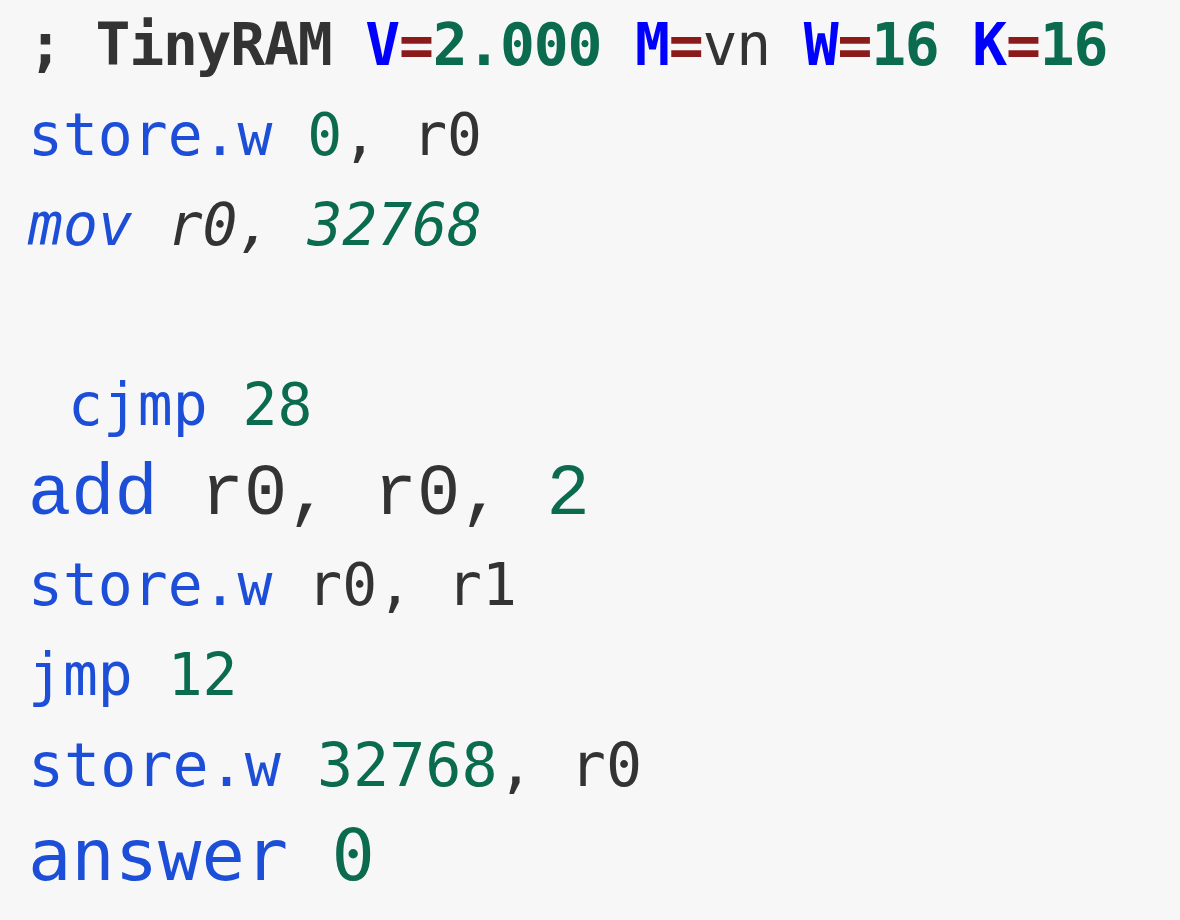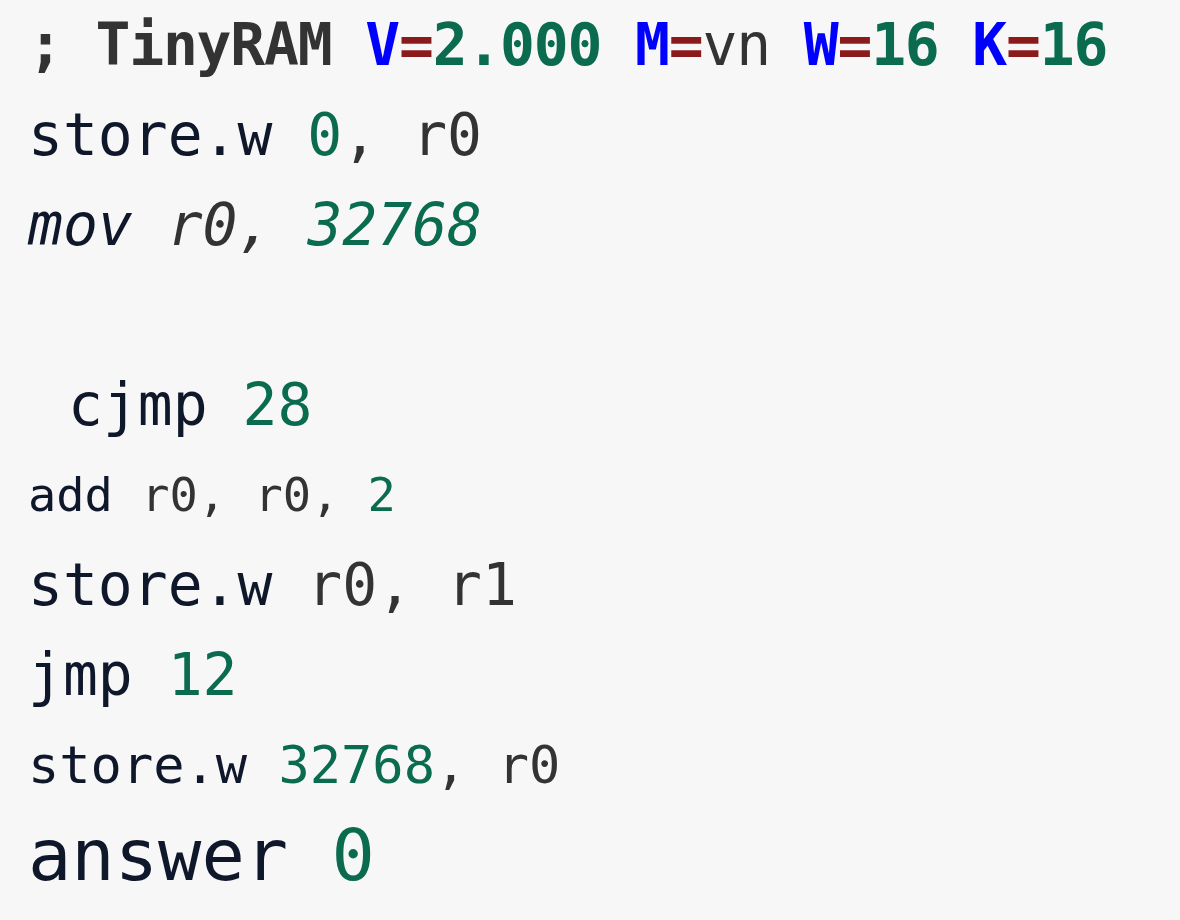--- a/index.html
+++ b/index.html
@@ -43,33 +43,33 @@
     font-size: 58px;
     font-weight: 700;
     letter-spacing: -1.2px;
   }
   .code-line.header-line .tok-text {
     font-weight: 400;
   }
 
   .tok-text     { color: #333333; }
   .tok-comment  { color: #333333; }
-  .tok-mnemonic { color: #0f172a; }
+  .tok-mnemonic { color: #1d4ed8; }
   .tok-register { color: #333333; }
   .tok-punct    { color: #333333; }
   .tok-number   { color: #0a6b4e; }
   .tok-key      { color: #0000ff; font-weight: 700; }
   .tok-equals   { color: #8b1a1a; font-weight: 700; }
 </style>
 </head>
 <body>
 
 <div id="code-listing" style="background: rgb(247, 247, 247);">
     <div class="code-line header-line" style="top: 0px; left: 28px; font-size: 58px;"><span class="tok-comment">; TinyRAM </span><span class="tok-key">V</span><span class="tok-equals">=</span><span class="tok-number">2.000</span><span class="tok-text"> </span><span class="tok-key">M</span><span class="tok-equals">=</span><span class="tok-text">vn</span><span class="tok-text"> </span><span class="tok-key">W</span><span class="tok-equals">=</span><span class="tok-number">16</span><span class="tok-text"> </span><span class="tok-key">K</span><span class="tok-equals">=</span><span class="tok-number">16</span></div>
     <div class="code-line" style="top: 90px; left: 28px; font-size: 58px;"><span class="tok-mnemonic">store.w </span><span class="tok-number">0</span><span class="tok-punct">, </span><span class="tok-register">r0</span></div>
     <div class="code-line" style="top: 180px; left: 28px; font-size: 58px; font-style: italic;"><span class="tok-mnemonic">mov </span><span class="tok-register">r0</span><span class="tok-punct">, </span><span class="tok-number">32768</span></div>
     <div class="code-line" style="top: 360px; left: 28px; font-size: 58px; margin-left: 40px;"><span class="tok-mnemonic">cjmp </span><span class="tok-number">28</span></div>
-    <div class="code-line" style="top: 450px; left: 28px; font-size: 47px;"><span class="tok-mnemonic">add </span><span class="tok-register">r0</span><span class="tok-punct">, </span><span class="tok-register">r0</span><span class="tok-punct">, </span><span class="tok-number">2</span></div>
+    <div class="code-line" style="top: 450px; left: 28px; font-size: 72px; font-family: Liberation Mono, monospace;"><span class="tok-mnemonic">add </span><span class="tok-register">r0</span><span class="tok-punct">, </span><span class="tok-register">r0</span><span class="tok-punct">, </span><span class="tok-number">2</span></div>
     <div class="code-line" style="top: 540px; left: 28px; font-size: 58px;"><span class="tok-mnemonic">store.w </span><span class="tok-register">r0</span><span class="tok-punct">, </span><span class="tok-register">r1</span></div>
     <div class="code-line" style="top: 630px; left: 28px; font-size: 58px;"><span class="tok-mnemonic">jmp </span><span class="tok-number">12</span></div>
-    <div class="code-line" style="top: 720px; left: 28px; font-size: 52px;"><span class="tok-mnemonic">store.w </span><span class="tok-number">32768</span><span class="tok-punct">, </span><span class="tok-register">r0</span></div>
+    <div class="code-line" style="top: 720px; left: 28px; font-size: 60px;"><span class="tok-mnemonic">store.w </span><span class="tok-number">32768</span><span class="tok-punct">, </span><span class="tok-register">r0</span></div>
     <div class="code-line" style="top: 810px; left: 28px; font-size: 72px;"><span class="tok-mnemonic">answer </span><span class="tok-number">0</span></div>
   </div>
 
 </body></html>

